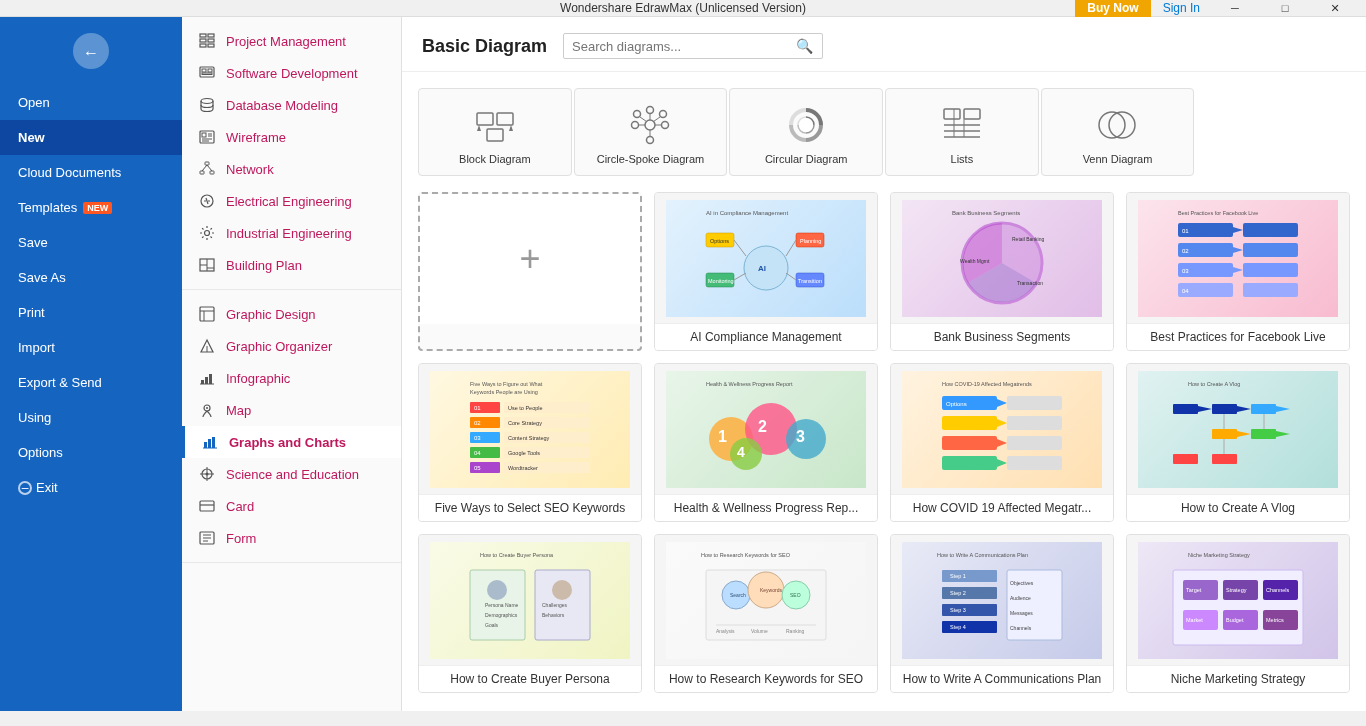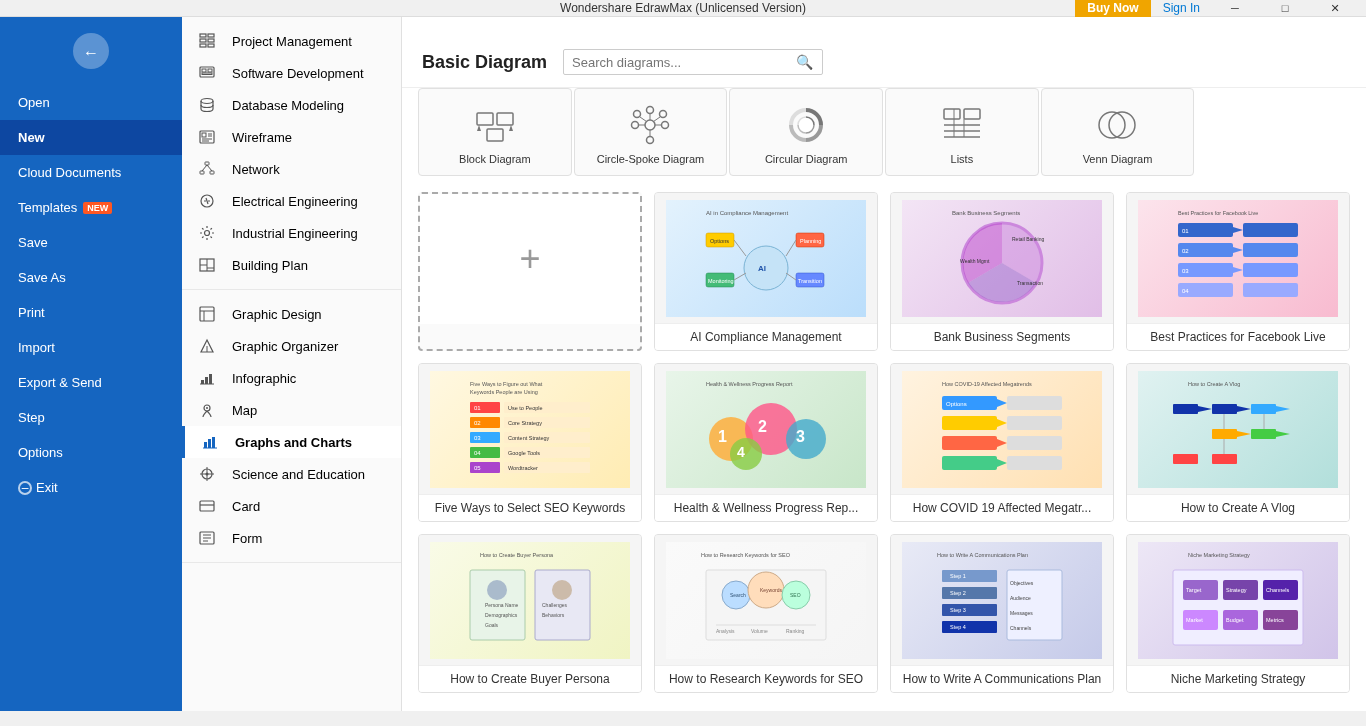--- a/index.html
+++ b/index.html
@@ -121,23 +121,23 @@
     }
     .category-section {
       padding: 8px 0;
       border-bottom: 1px solid #e8e8e8;
     }
     .category-item {
       display: flex;
       align-items: center;
       padding: 7px 16px;
       cursor: pointer;
-      color: #000000;
+      color: #be185d;
       font-size: 13px;
-      gap: 16px;
+      gap: 10px;
     }
     .category-item.active {
       background: white;
       border-left: 3px solid #1565c0;
       font-weight: 600;
     }
     .category-icon {
       width: 18px;
       height: 18px;
       color: #555;
@@ -156,21 +156,21 @@
       display: flex;
       flex-direction: column;
     }
     .content-header {
       padding: 16px 20px 12px;
       display: flex;
       align-items: center;
       gap: 16px;
       border-bottom: 1px solid #eee;
       position: sticky;
-      top: 16px;
+      top: 0;
       background: white;
       z-index: 10;
     }
     .page-title-text {
       font-size: 18px;
       font-weight: 700;
       color: #222;
     }
     .search-bar {
       display: flex;
@@ -392,21 +392,21 @@
     <div class="sidebar-menu-item">
       <span>Print</span>
     </div>
     <div class="sidebar-menu-item">
       <span>Import</span>
     </div>
     <div class="sidebar-menu-item">
       <span>Export &amp; Send</span>
     </div>
     <div class="sidebar-menu-item">
-      <span>Step</span>
+      <span>Using</span>
     </div>
     <div class="sidebar-menu-item">
       <span>Options</span>
     </div>
     <div class="sidebar-menu-item">
       <span style="margin-right:4px; font-size:12px; display:inline-block; width:14px; height:14px; border-radius:50%; border:2px solid rgba(255,255,255,0.7); text-align:center; line-height:10px;">–</span>
       <span>Exit</span>
     </div>
   </div>
 

